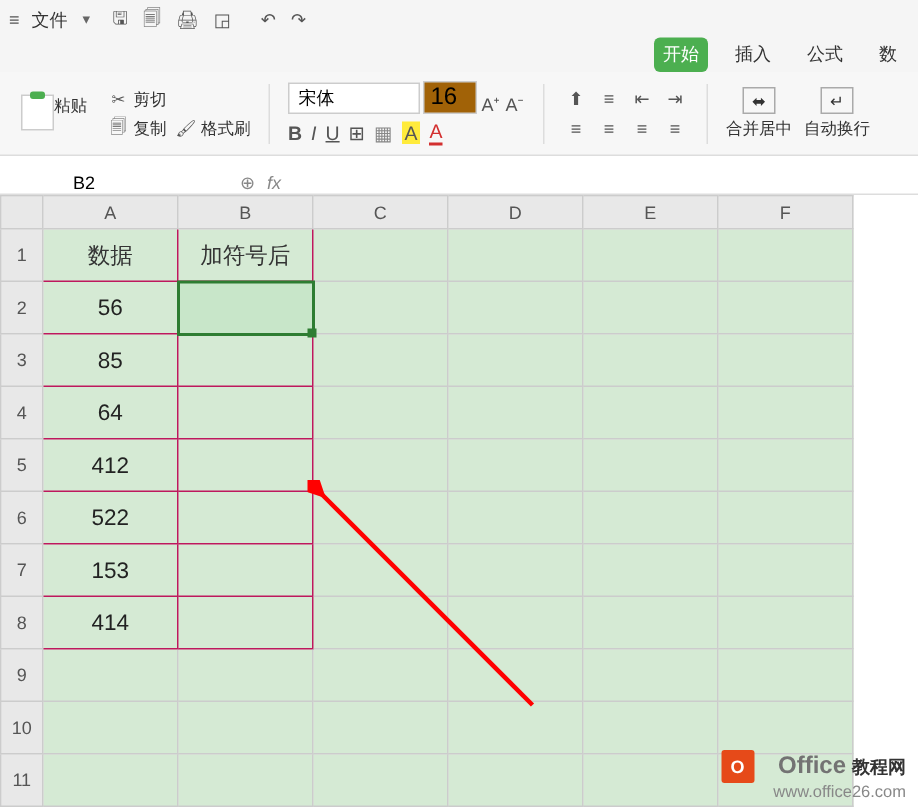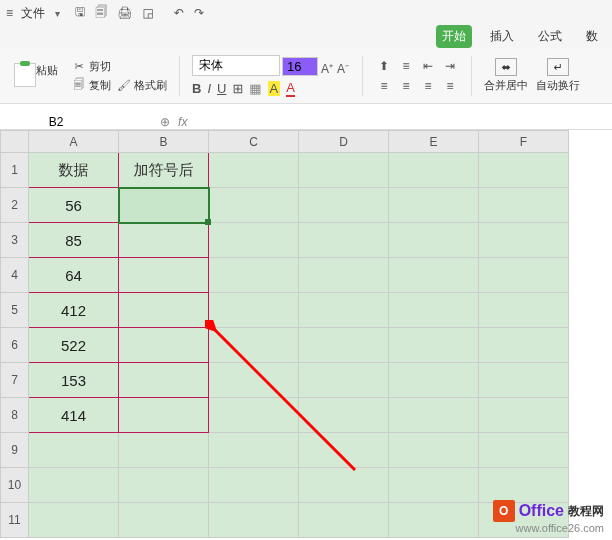--- a/index.html
+++ b/index.html
@@ -20,21 +20,21 @@
     .ribbon-group { display: flex; flex-direction: column; gap: 4px; }
     .ribbon-row { display: flex; align-items: center; gap: 6px; }
     .paste-btn { display: flex; flex-direction: row; align-items: flex-start; font-size: 11px; color: #333; padding: 2px 6px; }
     .paste-icon { width: 22px; height: 24px; background: #fff; border: 1px solid #ccc; position: relative; margin-bottom: 2px; }
     .paste-icon::before { content: ""; position: absolute; top: -3px; left: 5px; width: 10px; height: 5px; background: #4caf50; border-radius: 2px; }
     .small-btn { display: flex; align-items: center; gap: 3px; font-size: 11px; color: #333; }
     .ico { display: inline-flex; width: 14px; height: 14px; align-items: center; justify-content: center; color: #555; }
     .sep { width: 1px; height: 40px; background: #ddd; margin: 0 4px; }
     .font-box { display: flex; align-items: flex-end; gap: 2px; }
     .font-name { border: 1px solid #ccc; background: #fff; padding: 1px 6px; width: 88px; font-size: 12px; }
-    .font-size { border: 1px solid #ccc; background: #8b5cf6; padding: 1px 4px; width: 36px; font-size: 13px; }
+    .font-size { border: 1px solid #ccc; background: #a16207; padding: 1px 4px; width: 36px; font-size: 16px; }
     .fmt-row { display: flex; align-items: center; gap: 6px; color: #555; font-size: 13px; }
     .fmt-row .b { font-weight: bold; }
     .fmt-row .i { font-style: italic; }
     .fmt-row .u { text-decoration: underline; }
     .align-grid { display: grid; grid-template-columns: repeat(4, 18px); grid-template-rows: repeat(2, 16px); gap: 4px; }
     .align-cell { display: flex; align-items: center; justify-content: center; color: #555; }
     .big-btn { display: flex; flex-direction: column; align-items: center; font-size: 11px; color: #333; gap: 2px; }
     .big-btn .bi { width: 22px; height: 18px; border: 1px solid #aaa; display: flex; align-items: center; justify-content: center; }
     
     .namebox-row { display: flex; align-items: flex-end; height: 26px; border-bottom: 1px solid #ddd; }
@@ -53,21 +53,21 @@
     .sheet .cB { width: 90px; }
     .sheet .cC, .sheet .cD, .sheet .cE, .sheet .cF { width: 90px; }
     .sheet .hdr-cell { font-size: 15px; color: #333; }
     .sheet .data-cell { border: 1px solid #be185d; font-size: 15px; }
     .sheet .sel { outline: 2px solid #2e7d32; outline-offset: -1px; background: #c8e6c9; position: relative; }
     .sheet .sel::after { content: ""; position: absolute; right: -3px; bottom: -3px; width: 6px; height: 6px; background: #2e7d32; }
     .sheet .tall { height: 35px; }
     
     .arrow-svg { position: absolute; left: 205px; top: 190px; pointer-events: none; }
     .wm-logo { width: 22px; height: 22px; background: #e64a19; display: flex; align-items: center; justify-content: center; color: #fff; font-weight: bold; font-size: 12px; border-radius: 2px; }
-    .wm-text1 { color: #6d28d9; font-weight: bold; font-size: 16px; }
+    .wm-text1 { color: #737373; font-weight: bold; font-size: 16px; margin-left: 12px; }
     .wm-text2 { color: #333; font-weight: bold; font-size: 12px; }
     .wm-box { position: absolute; right: 8px; bottom: 6px; text-align: right; }
     .wm-row { display: flex; align-items: center; justify-content: flex-end; gap: 4px; }
   </style>
 </head>
 <body>
 
 <div class="titlebar">
   <span class="menu-icon">≡</span>
   <span class="file-menu">文件</span>

